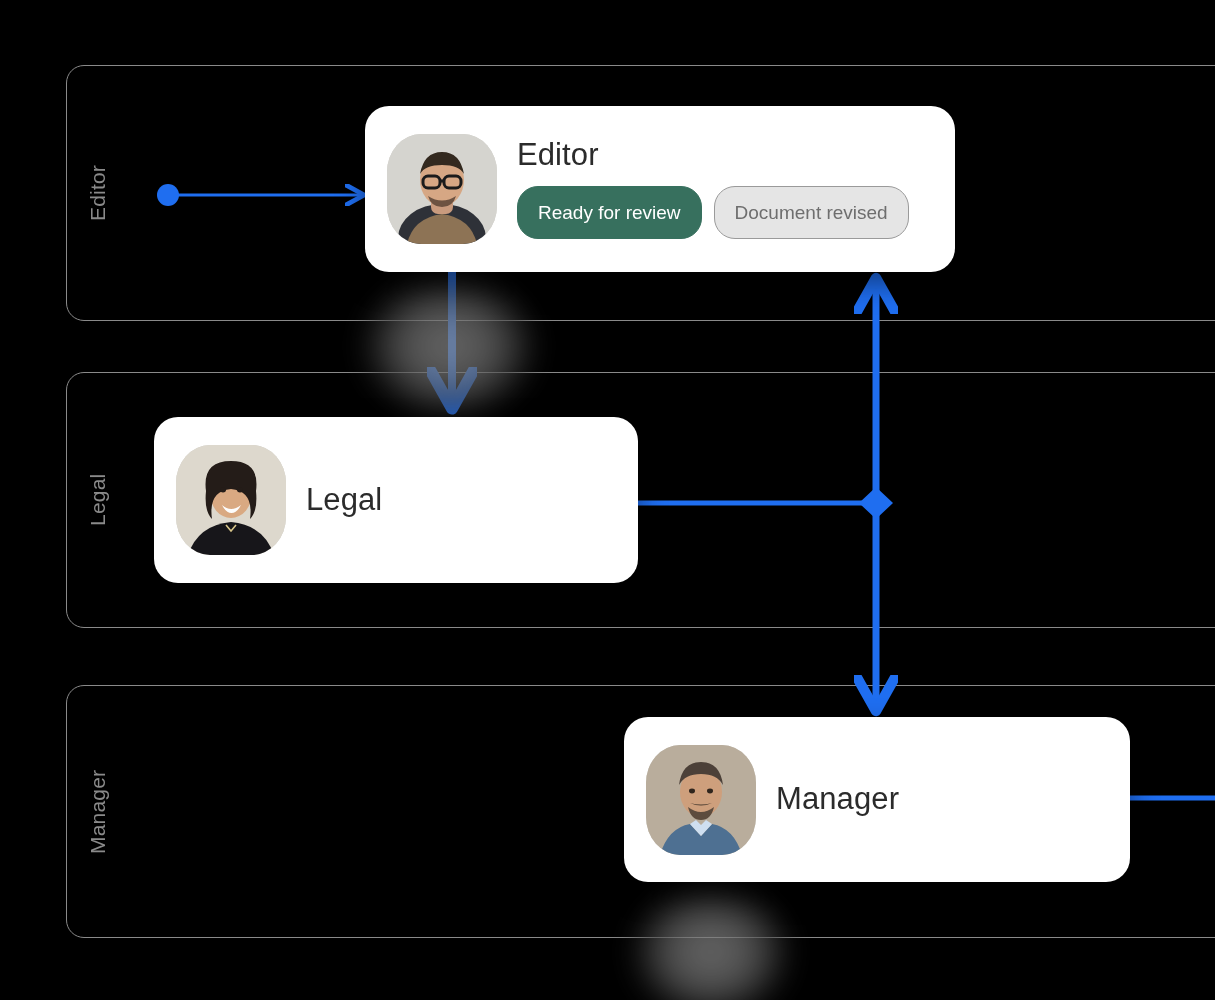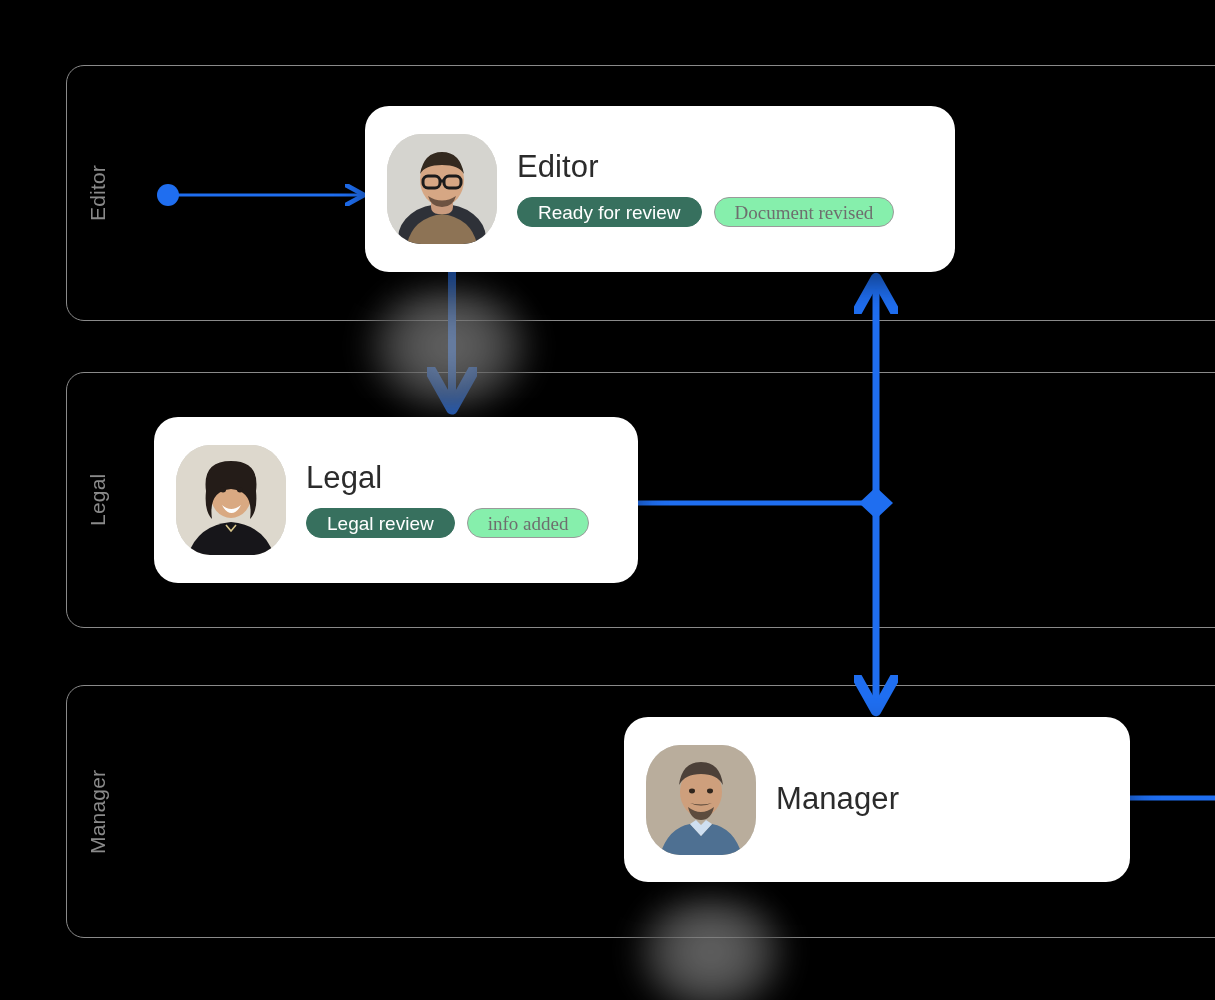--- a/index.html
+++ b/index.html
@@ -116,37 +116,36 @@
     display: flex;
     align-items: center;
     gap: 12px;
     flex-wrap: nowrap;
   }
 
   .pill {
     display: inline-flex;
     align-items: center;
     justify-content: center;
-    height: 30px;
+    height: 53px;
     padding: 0 20px;
     border-radius: 21px;
     font-size: 19px;
     white-space: nowrap;
     line-height: 1;
   }
   .pill-filled {
     background: #37705e;
     color: #ffffff;
     border: 1.5px solid #37705e;
   }
   .pill-outline {
-    background: #86efac;
+    background: #e5e5e5;
     color: #6e6e6e;
     border: 1.5px solid #9a9a9a;
-    font-family: Liberation Serif, serif;
   }
 </style>
 </head>
 <body>
 
 <div id="stage">
 
   <div class="lane lane-editor">
     <div class="lane-label">Editor</div>
   </div>
@@ -222,24 +221,20 @@
         <ellipse cx="55" cy="48" rx="21" ry="25" fill="#d9a982"></ellipse>
         <path d="M30 46 q-4-30 25-30 q29 0 25 30 q2 20-6 28 q4-28-19-30 q-23 2-19 30 q-8-8-6-28z" fill="#241c18"></path>
         <ellipse cx="47" cy="45" rx="3" ry="2.4" fill="#241c18"></ellipse>
         <ellipse cx="64" cy="45" rx="3" ry="2.4" fill="#241c18"></ellipse>
         <path d="M46 60 q9 8 19 0 q-4 8-9.5 8 q-5.5 0-9.5-8z" fill="#fdfdfd"></path>
         <path d="M50 80 l5 6 l5-6" fill="none" stroke="#d8c68a" stroke-width="1.6"></path>
       </svg>
     </div>
     <div class="card-body">
       <div class="person-name">Legal</div>
-      <div class="pill-row">
-        <span class="pill pill-filled">Legal review</span>
-        <span class="pill pill-outline">info added</span>
-      </div>
     </div>
   </div>
 
   <div class="card card-manager">
     <div class="avatar">
       <svg viewBox="0 0 110 110" preserveAspectRatio="xMidYMid slice">
         <rect width="110" height="110" fill="#b9ad9c"></rect>
         <path d="M14 110 q8-27 30-31 l11 12 l11-12 q22 4 30 31 z" fill="#4e7092"></path>
         <path d="M44 79 l11 12 l11-12 l-6-4 l-5 5 l-5-5 z" fill="#cfdff0"></path>
         <ellipse cx="55" cy="47" rx="21" ry="25" fill="#ce9f7c"></ellipse>

